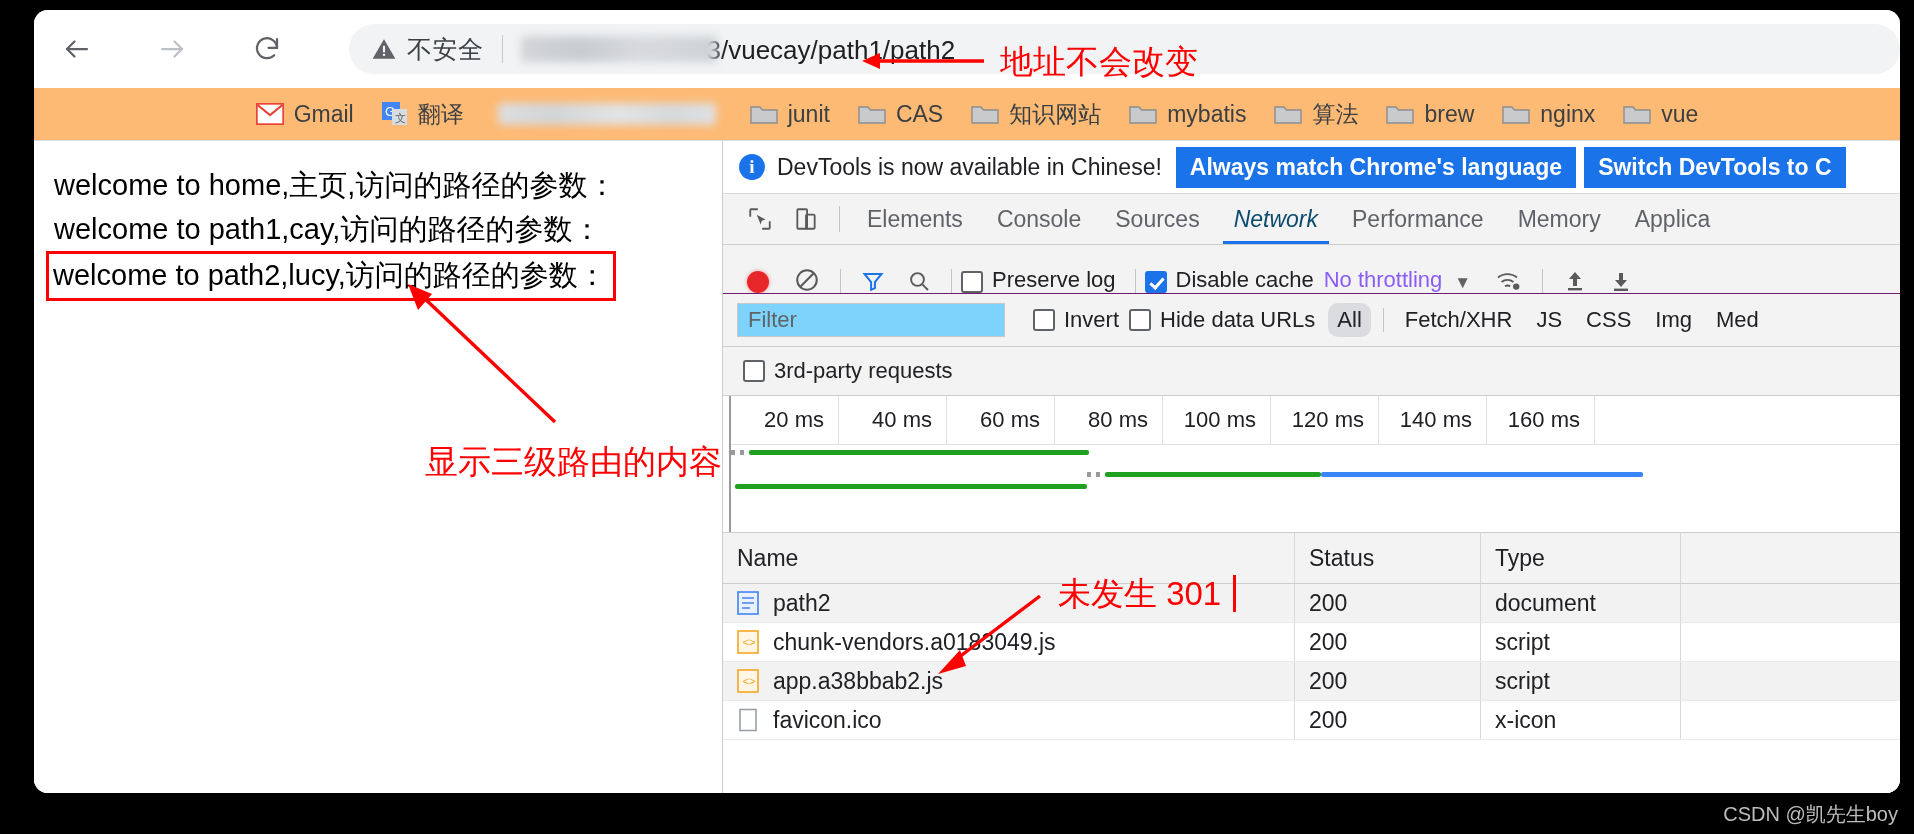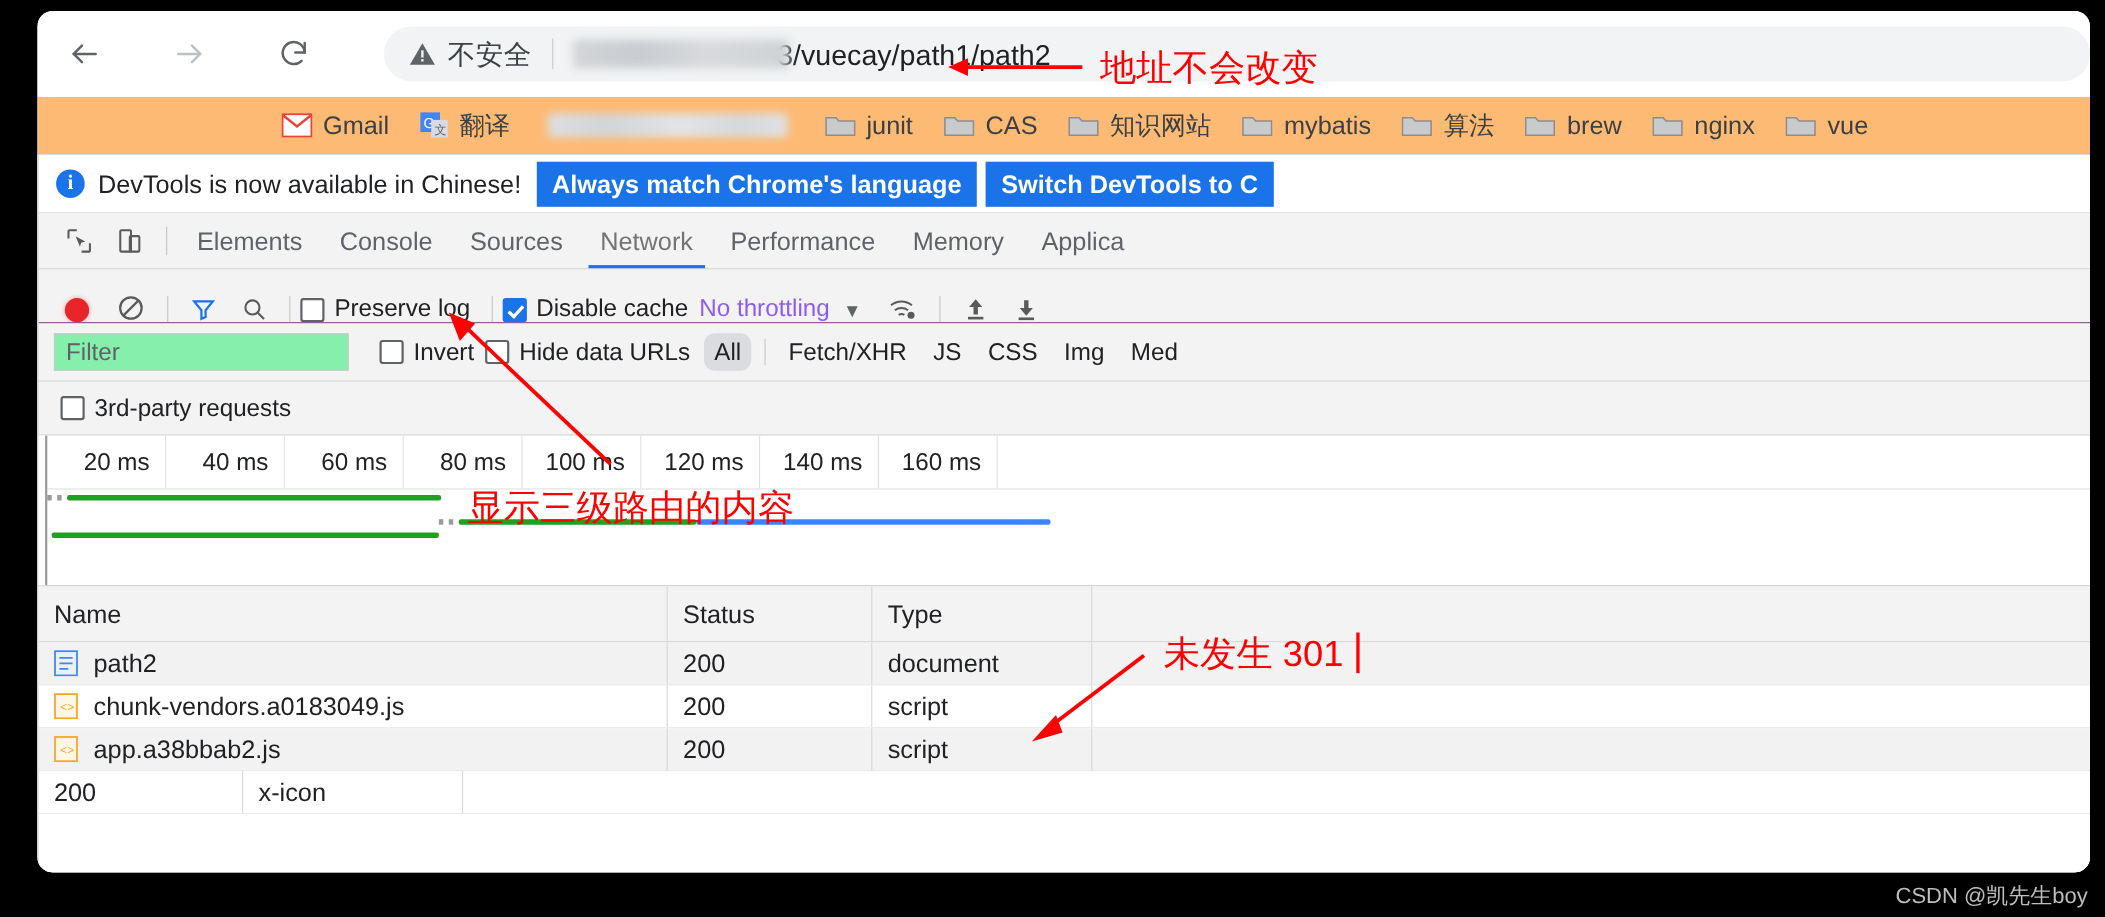--- a/index.html
+++ b/index.html
@@ -176,21 +176,21 @@
     width: 46px; display: flex; align-items: center; justify-content: center;
     color: #5a5a5a;
   }
   .dt-vsep { width: 1px; background: #c4c4c4; margin: 12px 10px; }
   .dt-tab {
     display: flex; align-items: center;
     padding: 0 17px;
     font-size: 23px; color: #5f6368;
     position: relative;
   }
-  .dt-tab.active { color: #737373; }
+  .dt-tab.active { color: #0c4a6e; font-style: italic; }
   .dt-tab.active::after {
     content: ""; position: absolute; left: 6px; right: 6px; bottom: 0;
     height: 3px; background: #1a73e8;
   }
 
   .dt-toolbar {
     height: 48px;
     background: #f3f3f3;
     border-bottom: 1px solid #701a75;
     display: flex; align-items: flex-end;
@@ -234,21 +234,21 @@
     height: 52px;
     background: #f3f3f3;
     border-bottom: 1px solid #cdcdcd;
     display: flex; align-items: center;
     padding-left: 14px;
     white-space: nowrap;
     overflow: hidden;
   }
   .filter-input {
     width: 268px; height: 34px;
-    background: #86efac;
+    background: #7dd3fc;
     border: 1px solid #c8c8c8;
     font-size: 22px; color: #5f6368;
     padding: 0 10px;
     display: flex; align-items: center;
     box-sizing: border-box;
     flex: none;
   }
   .ftype {
     font-size: 22px; color: #202124;
     padding: 4px 9px; margin: 0 3px;
@@ -462,20 +462,25 @@
           <svg width="28" height="22" viewBox="0 0 28 22">
               <path d="M1 4h9l2.5 3H27v13H1z" fill="#c9cacb" stroke="#8b8d8f" stroke-width="1.4"></path>
             </svg>
         </span>
         <span>vue</span>
       </div>
     </div>
 
     <div class="content">
 
+      <div class="page">
+        <div class="page-line">welcome to home,主页,访问的路径的参数：</div>
+        <div class="page-line">welcome to path1,cay,访问的路径的参数：</div>
+        <div class="page-line boxed">welcome to path2,lucy,访问的路径的参数：</div>
+      </div>
 
       <div class="devtools">
 
         <div class="dt-banner">
           <span class="info-dot">i</span>
           <span class="banner-text">DevTools is now available in Chinese!</span>
           <span class="banner-btn">Always match Chrome's language</span>
           <span class="banner-btn">Switch DevTools to C</span>
         </div>
 
@@ -648,20 +653,28 @@
                   </svg>
               </span>
               <span>app.a38bbab2.js</span>
             </div>
             <div class="c-status">200</div>
             <div class="c-type">script</div>
             <div class="c-rest"></div>
           </div>
 
           <div class="req-row">
+            <div class="c-name">
+              <span class="f-ico">
+                <svg width="22" height="24" viewBox="0 0 22 24">
+                    <rect x="3" y="1.5" width="16" height="21" fill="#fff" stroke="#9aa0a6" stroke-width="1.6"></rect>
+                  </svg>
+              </span>
+              <span>favicon.ico</span>
+            </div>
             <div class="c-status">200</div>
             <div class="c-type">x-icon</div>
             <div class="c-rest"></div>
           </div>
         </div>
 
       </div>
     </div>
   </div>
 

